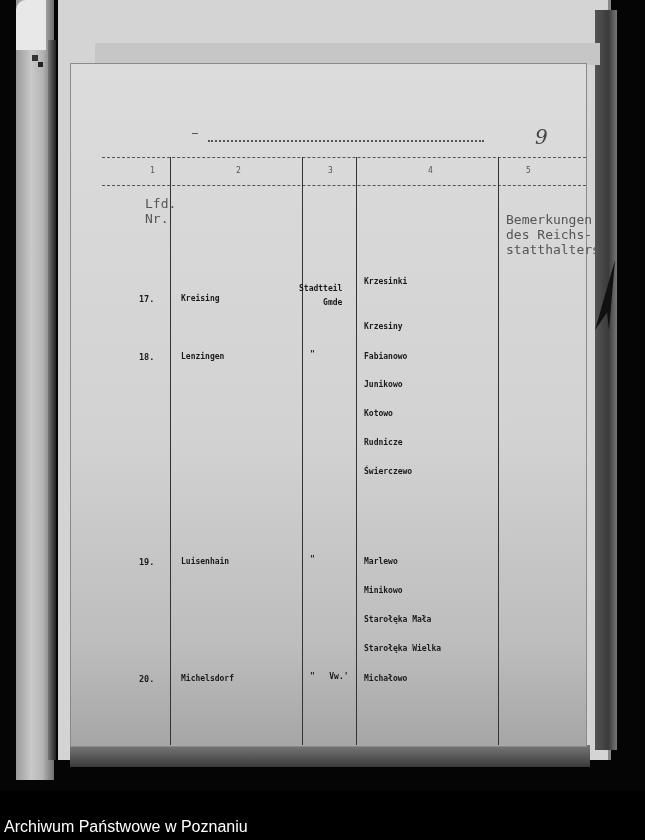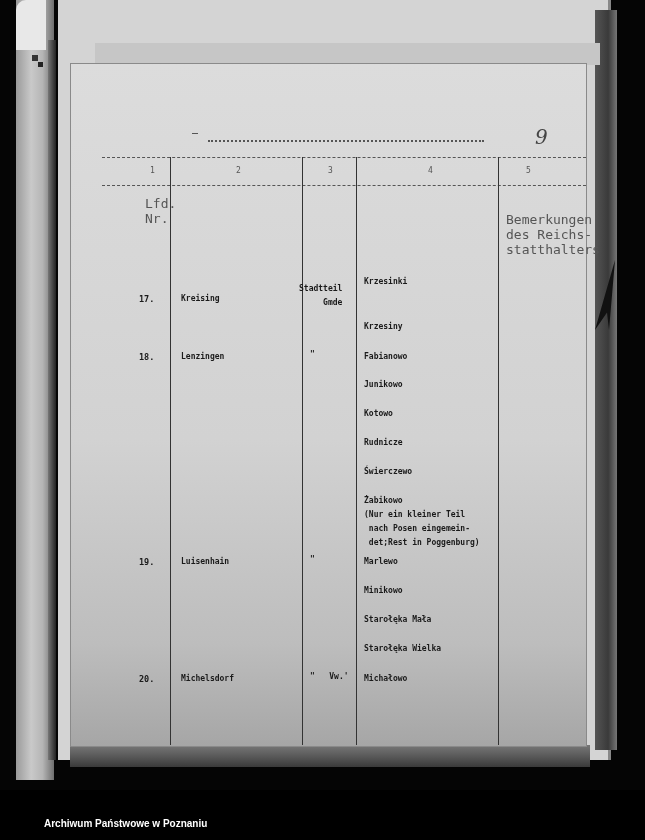--- a/index.html
+++ b/index.html
@@ -32,21 +32,21 @@
     .page-num { position:absolute; left:535px; top:125px; font-family:"DejaVu Serif", serif; font-style:italic; font-size:20px; color:#444; }
     .dash-left { position:absolute; left:192px; top:133px; width:6px; border-top:1px solid #555; }
 
     .hline { position:absolute; border-top:1px dashed #555; }
     .vline { position:absolute; width:1px; background:#333; }
 
     .colnum { position:absolute; font-size:8px; color:#555; }
     .hdr { position:absolute; font-size:13px; line-height:15px; color:#555; white-space:pre; }
     .cell { position:absolute; font-size:8px; font-weight:bold; color:#1a1a1a; white-space:pre; line-height:14px; }
     .cell.num { font-size:8.5px; }
-    .footer { position:absolute; left:4px; top:818px; font-family:"Liberation Sans", sans-serif; font-weight:bold; font-size:10px; color:#fff;margin-left:40px; }
+    .footer { position:absolute; left:4px; top:818px; font-family:"Liberation Sans", sans-serif; font-weight:normal; font-size:16px; color:#fff; }
   </style>
 </head>
 <body>
 
 <div class="scan">
   <div class="binder-left"></div>
   <div class="binder-left-tab"></div>
   <div class="marker-sq1"></div>
   <div class="marker-sq2"></div>
   <div class="spine-shadow"></div>
@@ -89,24 +89,20 @@
   <div class="cell" style="left:364px; top:320px;">Krzesiny</div>
 
   <div class="cell num" style="left:139px; top:350px;">18.</div>
   <div class="cell" style="left:181px; top:350px;">Lenzingen</div>
   <div class="cell" style="left:310px; top:348px;">"</div>
   <div class="cell" style="left:364px; top:350px;text-align:right;">Fabianowo</div>
   <div class="cell" style="left:364px; top:378px;">Junikowo</div>
   <div class="cell" style="left:364px; top:407px;">Kotowo</div>
   <div class="cell" style="left:364px; top:436px;">Rudnicze</div>
   <div class="cell" style="left:364px; top:465px;">Świerczewo</div>
-  <div class="cell" style="left:364px; top:494px;">Żabikowo
-(Nur ein kleiner Teil
- nach Posen eingemein-
- det;Rest in Poggenburg)</div>
 
   <div class="cell num" style="left:139px; top:555px;">19.</div>
   <div class="cell" style="left:181px; top:555px;">Luisenhain</div>
   <div class="cell" style="left:310px; top:553px;">"</div>
   <div class="cell" style="left:364px; top:555px;">Marlewo</div>
   <div class="cell" style="left:364px; top:584px;">Minikowo</div>
   <div class="cell" style="left:364px; top:613px;">Starołęka Mała</div>
   <div class="cell" style="left:364px; top:642px;">Starołęka Wielka</div>
 
   <div class="cell num" style="left:139px; top:672px;">20.</div>

